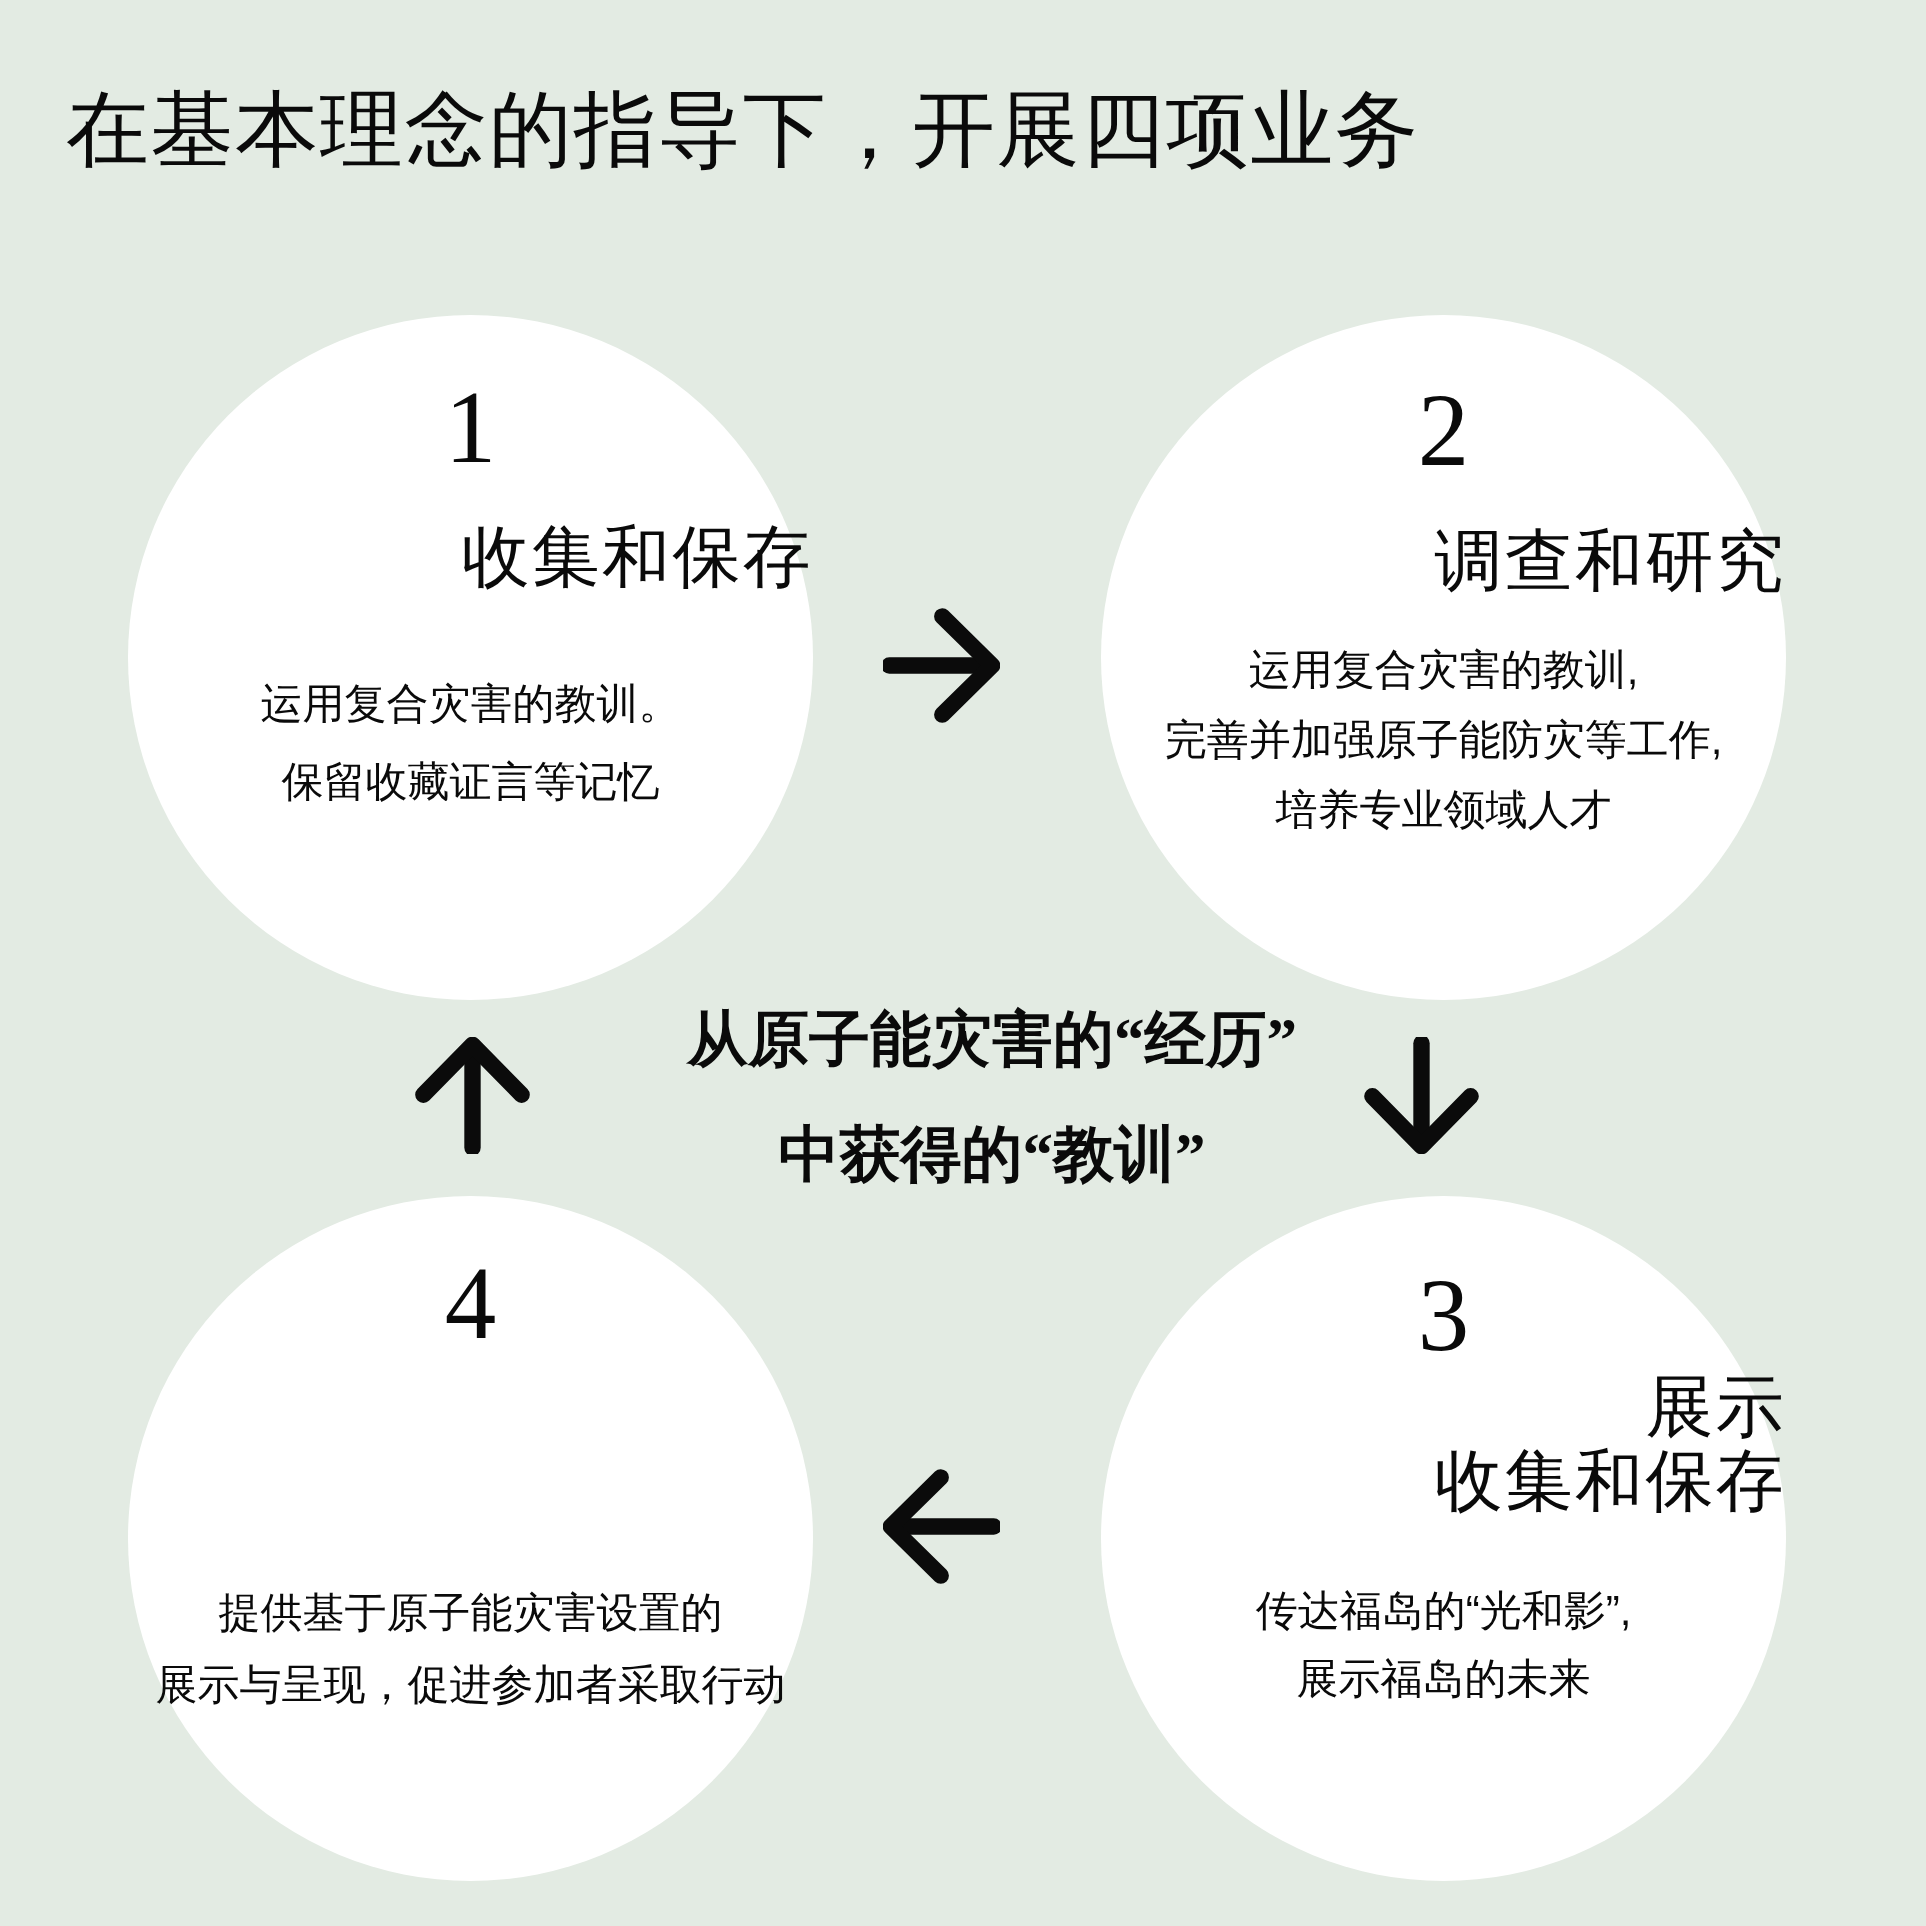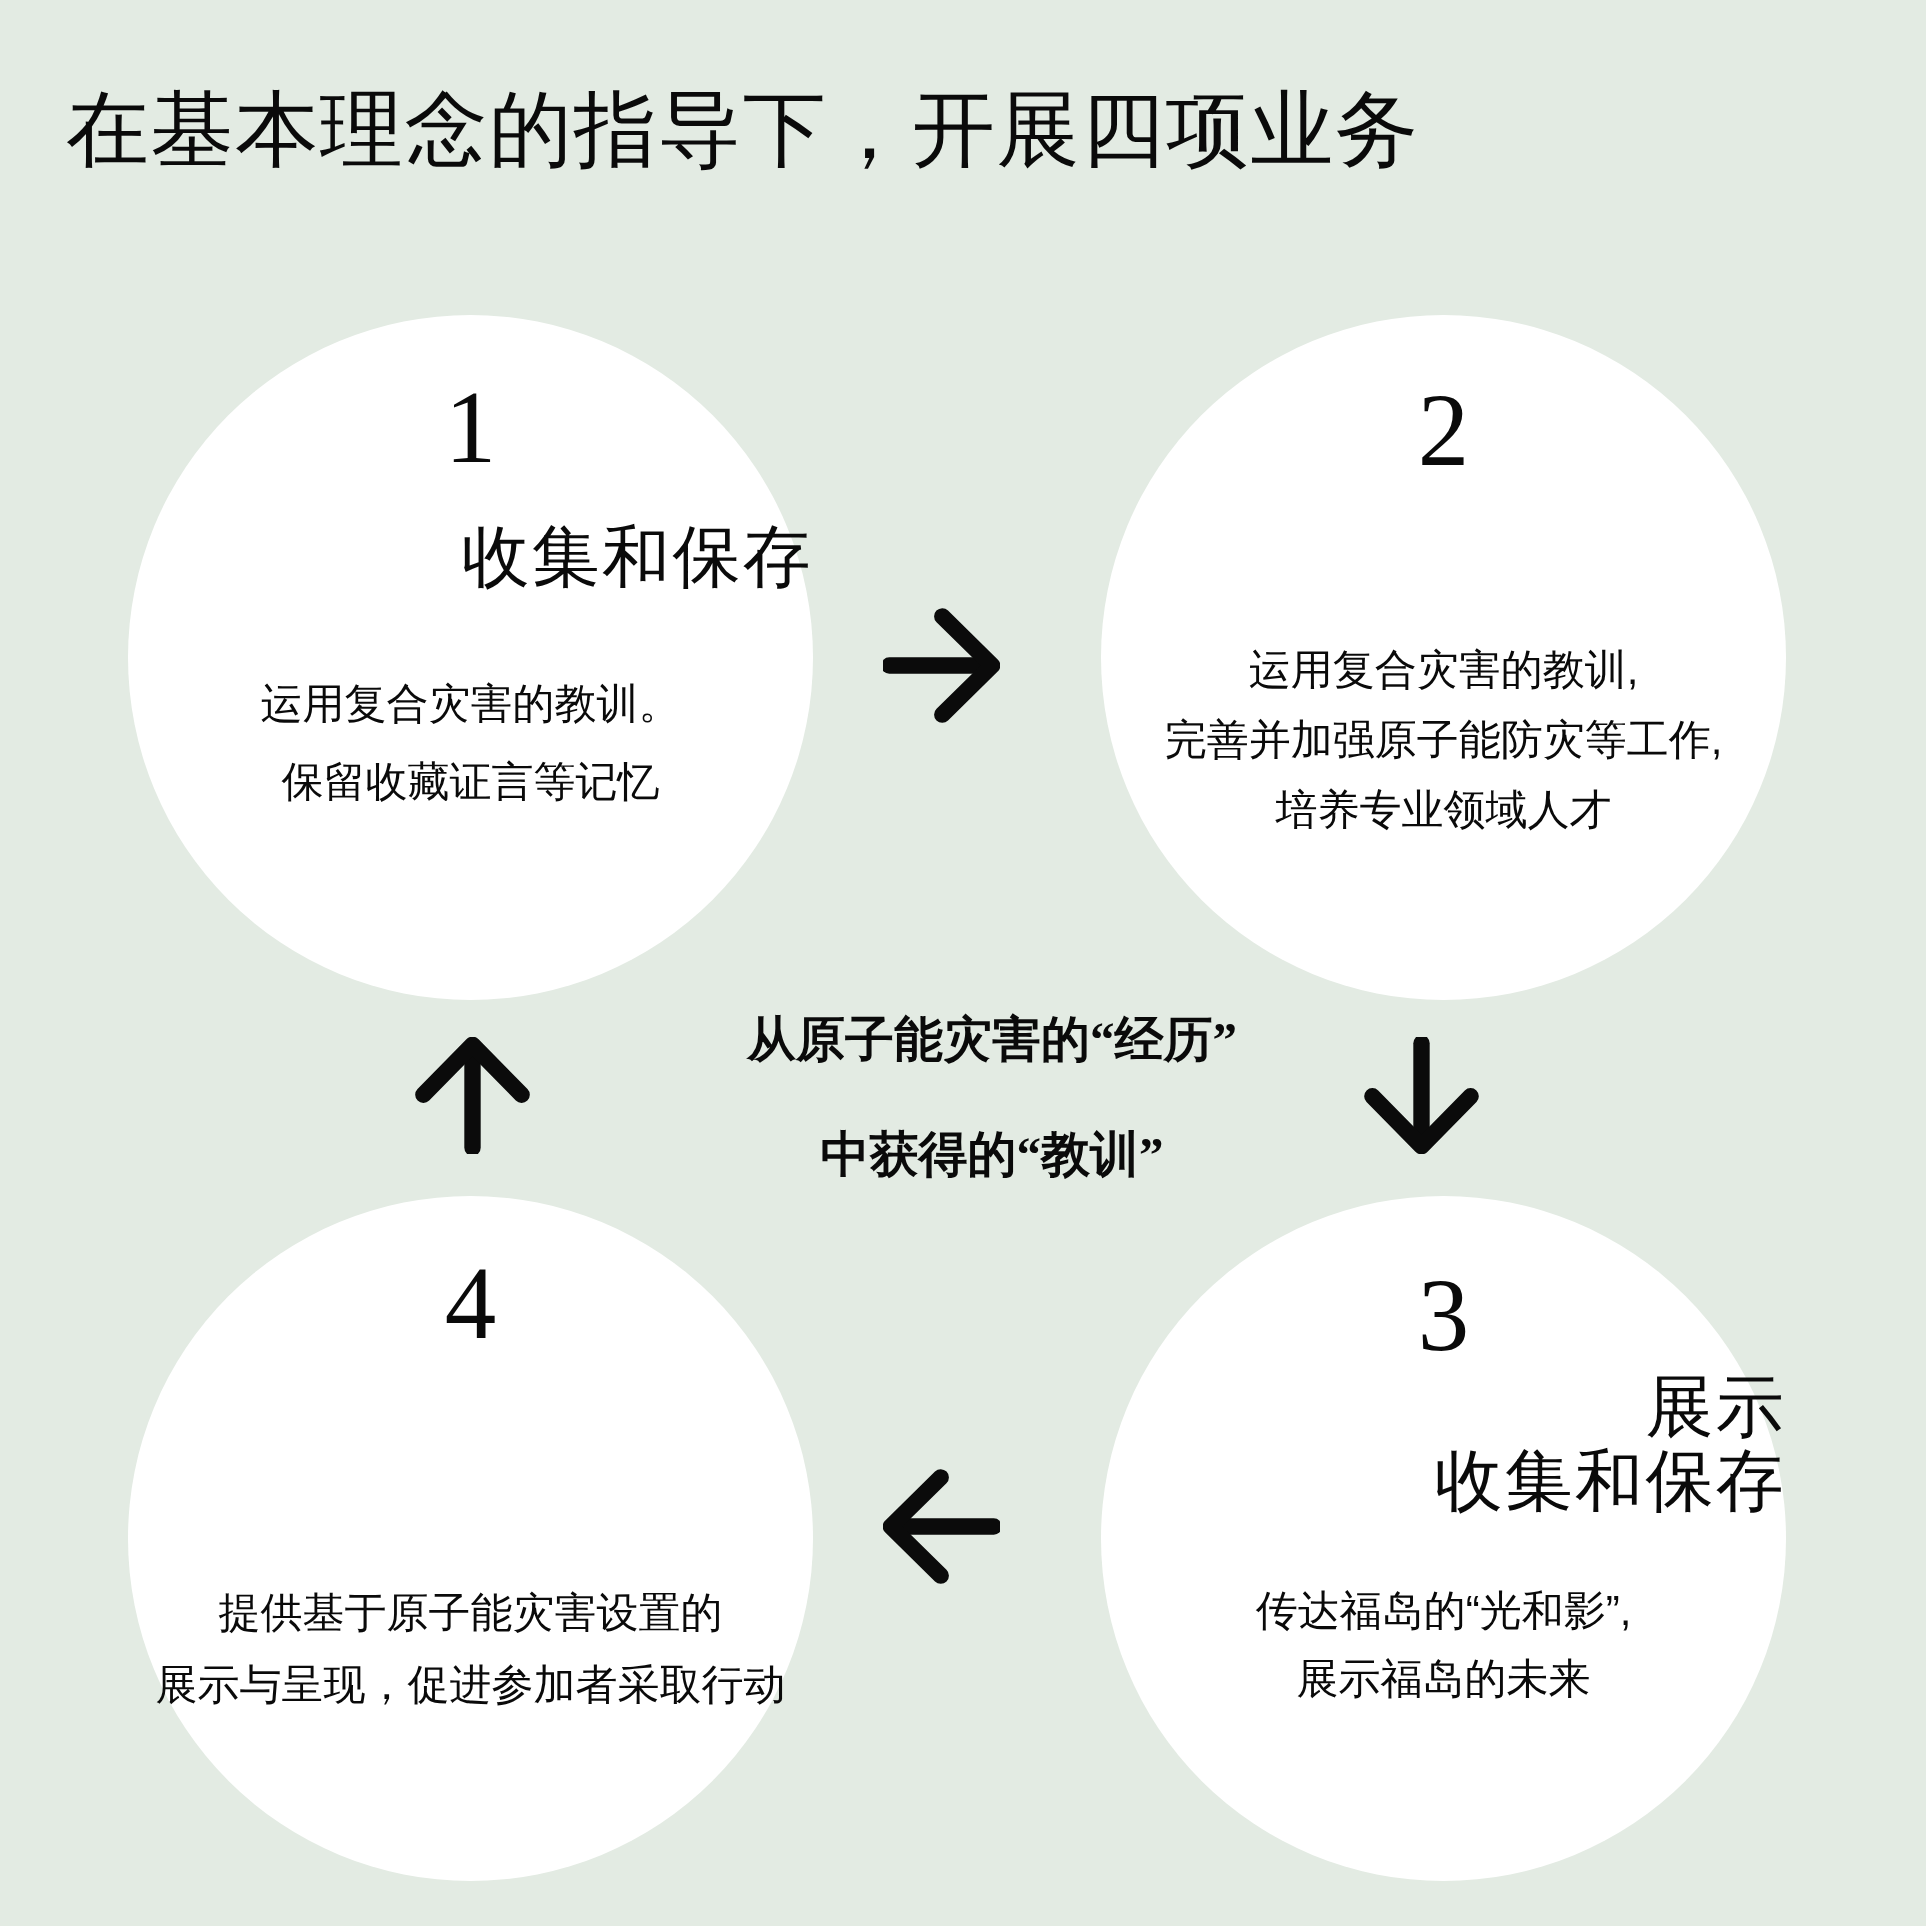--- a/index.html
+++ b/index.html
@@ -52,21 +52,21 @@
     position:absolute;width:100%;text-align:center;
     font-size:42px;font-weight:400;
     font-family:"Liberation Sans","DejaVu Sans",sans-serif;
   }
   .c1 .desc{top:350px;line-height:78px;}
   .c2 .desc{top:320px;line-height:70px;}
   .c3 .desc{top:381px;line-height:68px;}
   .c4 .desc{top:381px;line-height:72px;}
   .center-note{
     position:absolute;left:603px;top:982px;width:778px;
-    text-align:center;font-size:49px;line-height:115px;font-weight:700;
+    text-align:center;font-size:61px;line-height:115px;font-weight:700;
     font-family:"Liberation Serif","DejaVu Serif",serif;
     white-space:nowrap;
   }
   .arrow{position:absolute;width:117px;height:117px;}
   .arrow svg{display:block;width:100%;height:100%;}
   .arrow-right{left:883px;top:607px;}
   .arrow-down{left:1363px;top:1037px;transform:rotate(90deg);}
   .arrow-left{left:883px;top:1468px;transform:rotate(180deg);}
   .arrow-up{left:414px;top:1037px;transform:rotate(270deg);}
 </style>
@@ -81,20 +81,21 @@
     <div class="num">1</div>
     <div class="ttl">收集和保存</div>
     <div class="desc">
       <div>运用复合灾害的教训。</div>
       <div>保留收藏证言等记忆</div>
     </div>
   </section>
 
   <section class="circle c2">
     <div class="num">2</div>
+    <div class="ttl">调查和研究</div>
     <div class="desc">
       <div>运用复合灾害的教训,</div>
       <div>完善并加强原子能防灾等工作,</div>
       <div>培养专业领域人才</div>
     </div>
   </section>
 
   <section class="circle c3">
     <div class="num">3</div>
     <div class="ttl">

